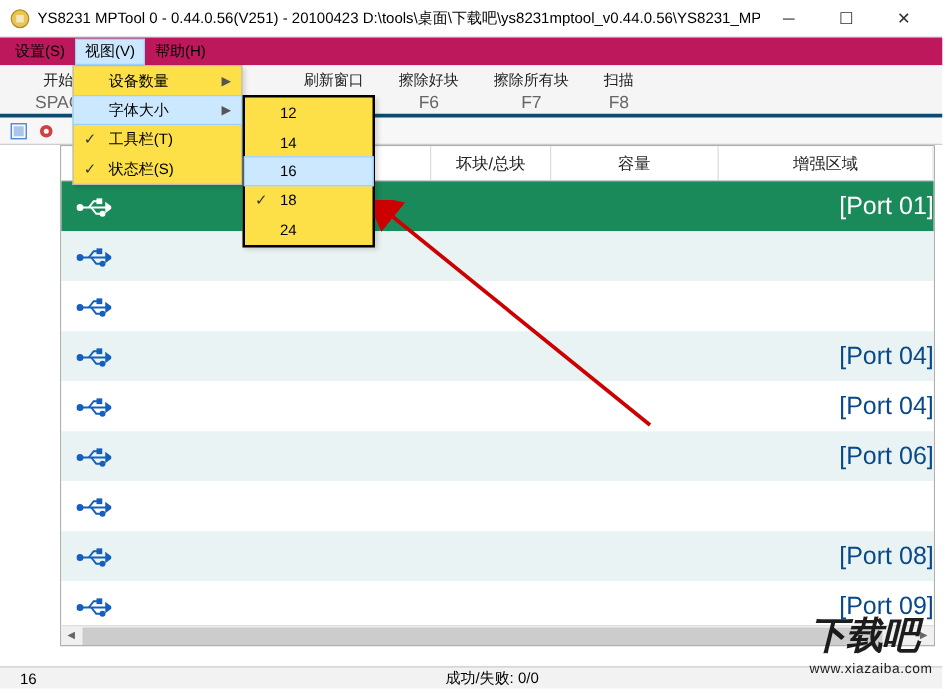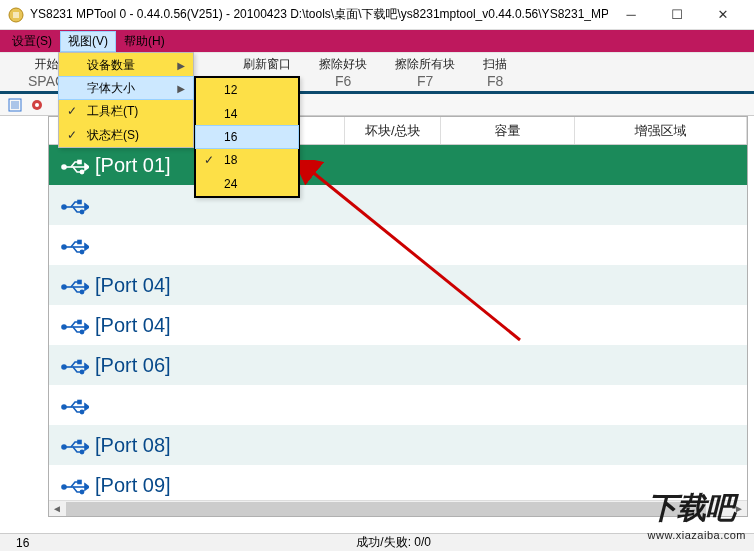--- a/index.html
+++ b/index.html
@@ -38,21 +38,21 @@
 #menu1 { left: 58px; top: 52px; width: 136px; }
 #menu2 { left: 194px; top: 76px; width: 106px; border: 2px solid #000000; }
 
 
 .tablewrap { position: absolute; left: 6px; right: 6px; top: 116px; bottom: 34px; border: 1px solid #b0b0b0; background: #fff; overflow: hidden; margin-left: 42px; }
 .thead { height: 28px; display: flex; background: #fff; border-bottom: 1px solid #ccc; }
 .thead .th { border-right: 1px solid #ddd; display: flex; align-items: center; justify-content: center; font-size: 13px; color: #222; }
 .th1 { width: 310px; } .th2 { width: 100px; } .th3 { width: 140px; } .th4 { width: 180px; }
 
 
-.trow { height: 40px; display: flex; align-items: center; padding-left: 12px; font-size: 20px; color: #07498a; }
+.trow { height: 40px; display: flex; align-items: center; padding-left: 12px; font-size: 20px; color: #07498a; justify-content: space-between; }
 .trow:nth-child(even) { background: #eaf3f3; }
 .trow:nth-child(odd) { background: #fff; }
 .trow.sel { background: #1b8a5a !important; color: #fff; }
 
 
 .usb { width: 28px; height: 16px; margin-right: 6px; position: relative; }
 .usb svg { width: 100%; height: 100%; }
 
 
 .hscroll { position: absolute; left: 0; right: 0; bottom: 0; height: 16px; background: #f0f0f0; border-top: 1px solid #ddd; display: flex; }

